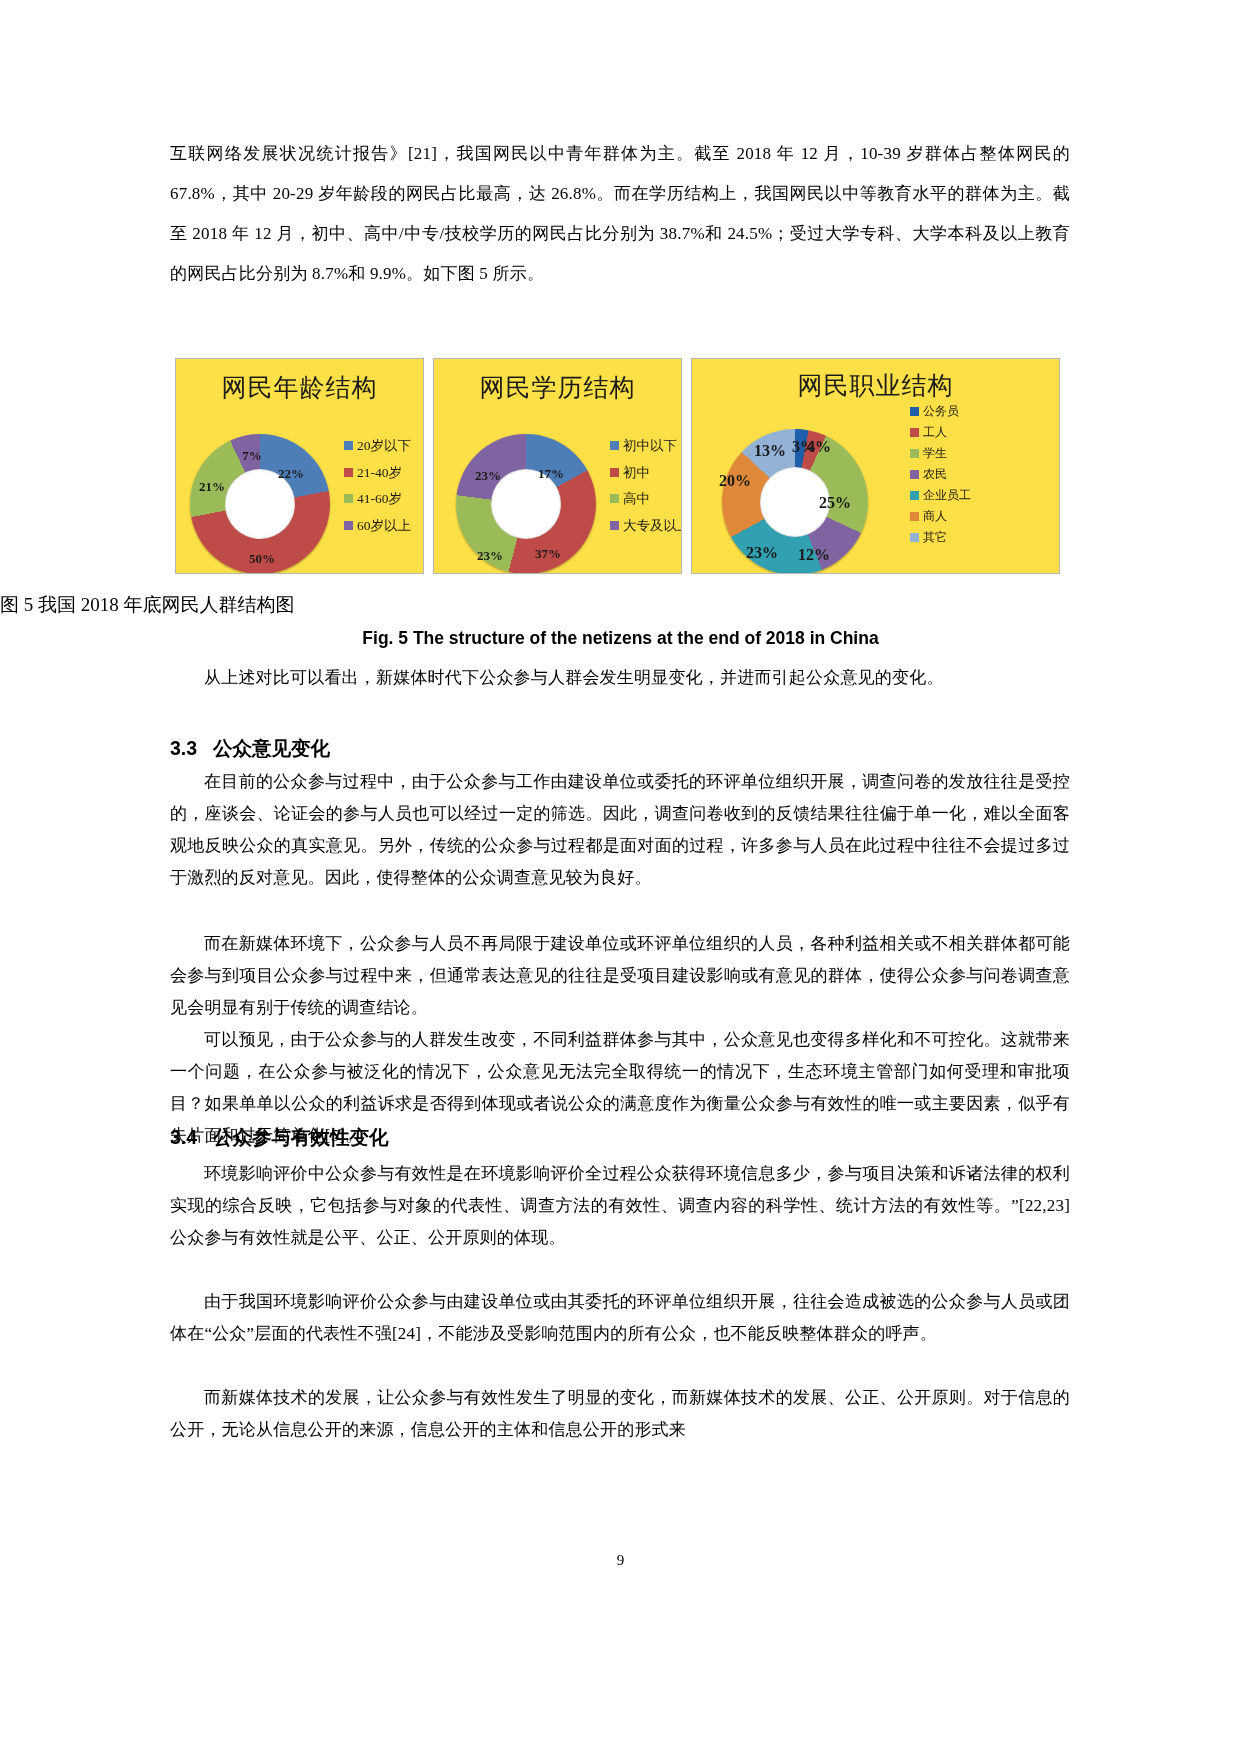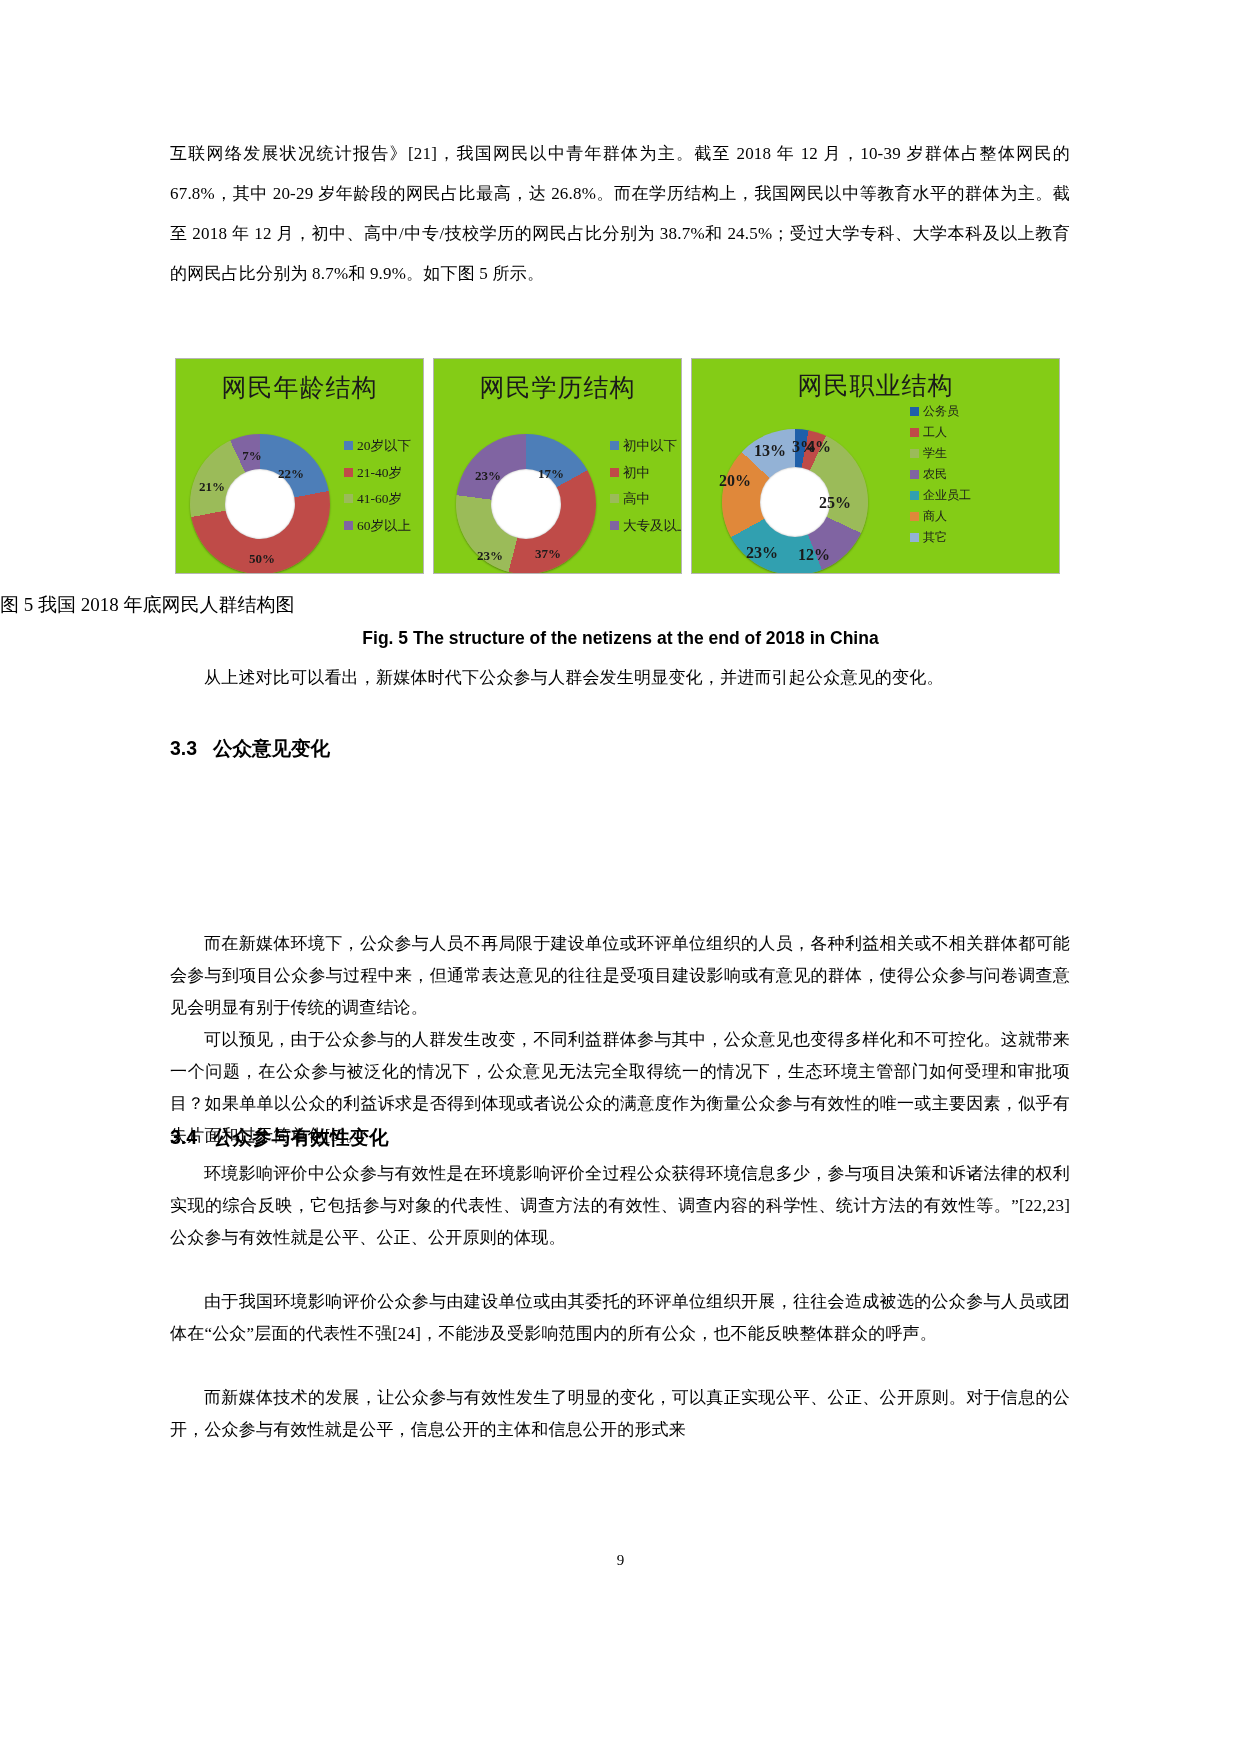--- a/index.html
+++ b/index.html
@@ -28,21 +28,21 @@
   
   #figure-block {
     position:absolute;
     left:175px; top:358px;
     width:885px; height:216px;
     display:flex;
     gap:9px;
   }
   .chart-panel {
     border:1px solid #b6b6b6;
-    background:#84cc16;
+    background:#fde047;
     position:relative;
     overflow:hidden;
     box-sizing:border-box;
     padding-left:24px;
   }
   .panel-1 { width:249px; }
   .panel-2 { width:249px; }
   .panel-3 { width:369px; }
 
   .chart-title {
@@ -282,20 +282,23 @@
   <div id="caption-en">Fig. 5 The structure of the netizens at the end of 2018 in China</div>
 
   <div class="body-text indent" style="top:658px;">
     <span>从上述对比可以看出，新媒体时代下公众参与人群会发生明显变化，并进而引起公众意见的变化。</span>
   </div>
 
   <div class="section-head" style="top:735px;">
     <span class="sect-num">3.3</span><span>公众意见变化</span>
   </div>
 
+  <div class="body-text indent" style="top:766px; line-height:32px;">
+    <span>在目前的公众参与过程中，由于公众参与工作由建设单位或委托的环评单位组织开展，调查问卷的发放往往是受控的，座谈会、论证会的参与人员也可以经过一定的筛选。因此，调查问卷收到的反馈结果往往偏于单一化，难以全面客观地反映公众的真实意见。另外，传统的公众参与过程都是面对面的过程，许多参与人员在此过程中往往不会提过多过于激烈的反对意见。因此，使得整体的公众调查意见较为良好。</span>
+  </div>
 
   <div class="body-text indent" style="top:928px; line-height:32px;">
     <span>而在新媒体环境下，公众参与人员不再局限于建设单位或环评单位组织的人员，各种利益相关或不相关群体都可能会参与到项目公众参与过程中来，但通常表达意见的往往是受项目建设影响或有意见的群体，使得公众参与问卷调查意见会明显有别于传统的调查结论。</span>
   </div>
 
   <div class="body-text indent" style="top:1024px; line-height:32px;">
     <span>可以预见，由于公众参与的人群发生改变，不同利益群体参与其中，公众意见也变得多样化和不可控化。这就带来一个问题，在公众参与被泛化的情况下，公众意见无法完全取得统一的情况下，生态环境主管部门如何受理和审批项目？如果单单以公众的利益诉求是否得到体现或者说公众的满意度作为衡量公众参与有效性的唯一或主要因素，似乎有失片面和过于简单化[5]。</span>
   </div>
 
   <div class="section-head" style="top:1124px;">
@@ -304,18 +307,18 @@
 
   <div class="body-text indent" style="top:1158px; line-height:32px;">
     <span>环境影响评价中公众参与有效性是在环境影响评价全过程公众获得环境信息多少，参与项目决策和诉诸法律的权利实现的综合反映，它包括参与对象的代表性、调查方法的有效性、调查内容的科学性、统计方法的有效性等。”[22,23]公众参与有效性就是公平、公正、公开原则的体现。</span>
   </div>
 
   <div class="body-text indent" style="top:1286px; line-height:32px;">
     <span>由于我国环境影响评价公众参与由建设单位或由其委托的环评单位组织开展，往往会造成被选的公众参与人员或团体在“公众”层面的代表性不强[24]，不能涉及受影响范围内的所有公众，也不能反映整体群众的呼声。</span>
   </div>
 
   <div class="body-text indent" style="top:1382px; line-height:32px;">
-    <span>而新媒体技术的发展，让公众参与有效性发生了明显的变化，可以真正实现公平、公正、公开原则。对于信息的公开，公众参与有效性就是公平，信息公开的主体和信息公开的形式来</span>
+    <span>而新媒体技术的发展，让公众参与有效性发生了明显的变化，而新媒体技术的发展、公正、公开原则。对于信息的公开，无论从信息公开的来源，信息公开的主体和信息公开的形式来</span>
   </div>
 
   <div id="page-number">9</div>
 
 </div>
 
 </body></html>

